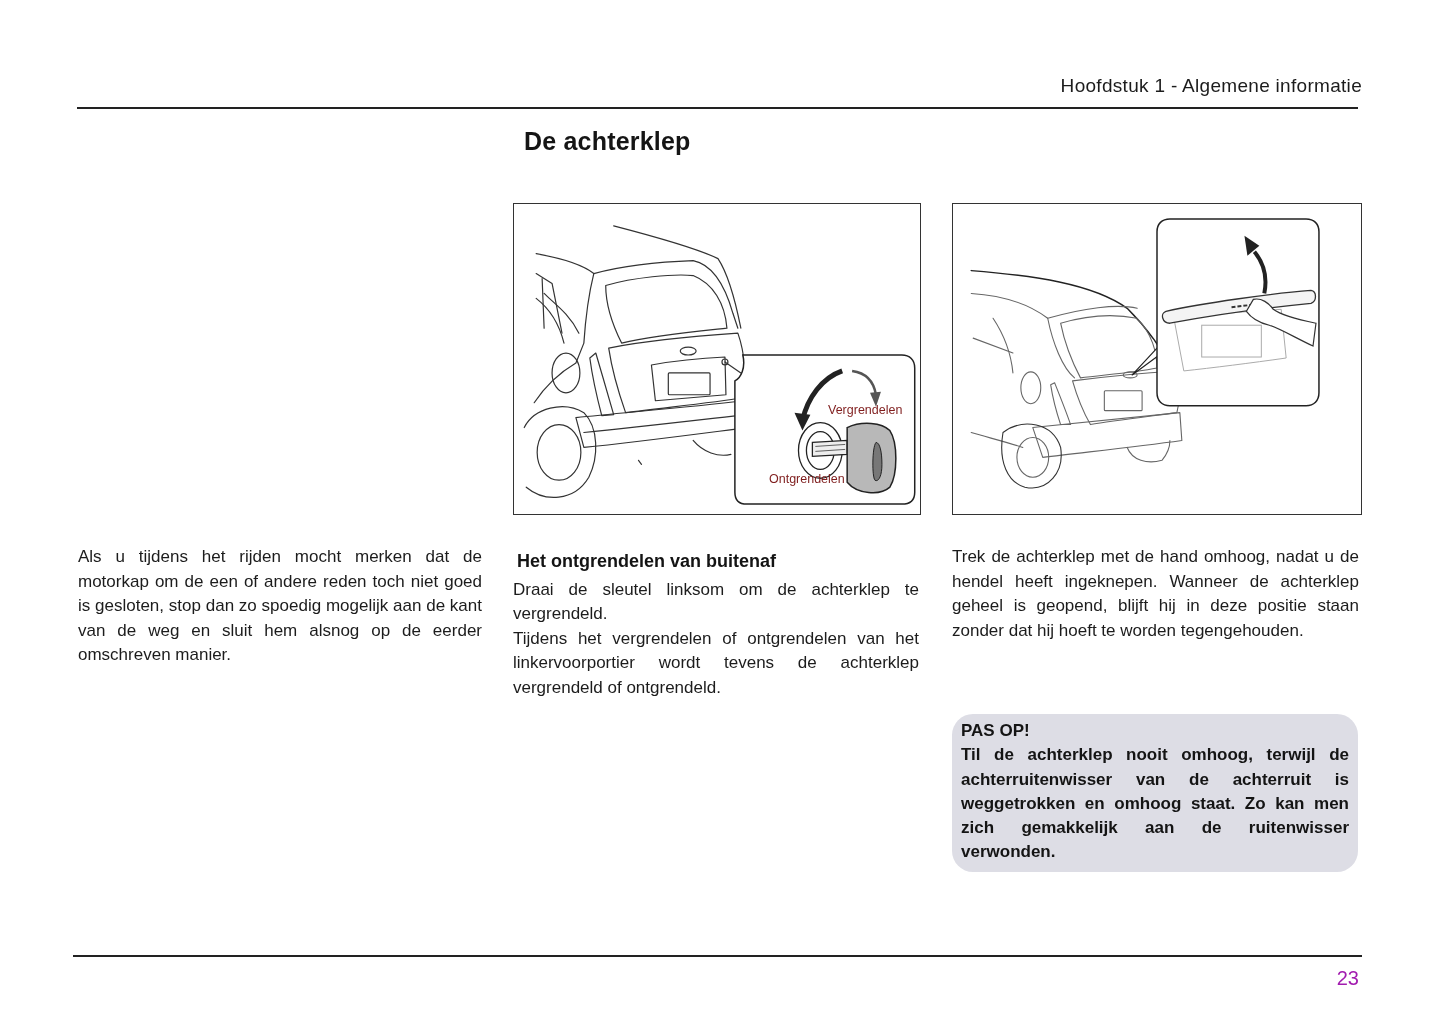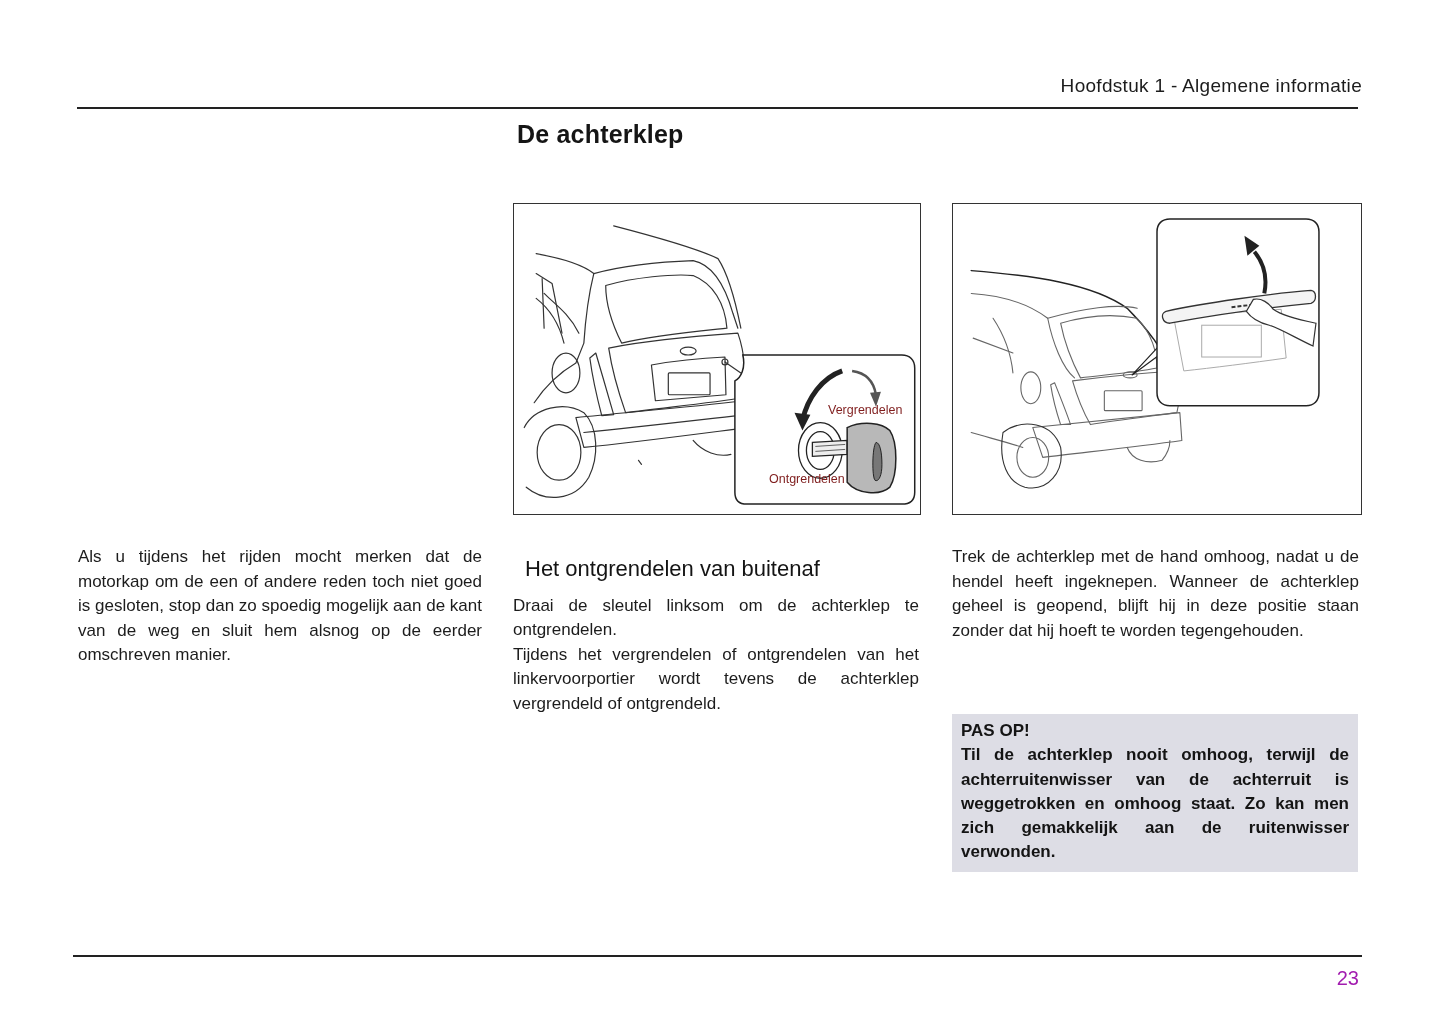--- a/index.html
+++ b/index.html
@@ -33,21 +33,21 @@
     .rule.bottom { left: 73px; top: 955px; width: 1289px; }
 
     .page-title {
       position: absolute;
       left: 513px;
       top: 116px;
       font-size: 25px;
       font-weight: bold;
       color: #151515;
       letter-spacing: 0.2px;
-      margin: 4px;
+      margin: 11px;
     }
 
     .figure {
       position: absolute;
       border: 1.5px solid #333;
       background: #fff;
       box-sizing: border-box;
       overflow: hidden;
     }
     .figure.fig1 { left: 513px; top: 203px; width: 408px; height: 312px; }
@@ -68,23 +68,23 @@
       position: absolute;
       font-size: 17px;
       line-height: 24.5px;
       color: #1c1c1c;
       text-align: justify;
     }
     .col.left { left: 78px; top: 545px; width: 404px; }
     .col.middle { left: 513px; top: 545px; width: 406px; }
     .col.right { left: 952px; top: 545px; width: 407px; }
     .col h2 {
-      font-size: 22px;
-      font-weight: normal;
-      margin: 12px;
+      font-size: 18px;
+      font-weight: bold;
+      margin: 4px;
       line-height: 24.5px;
       color: #141414;
     }
     .col p {
       margin: 0;
     }
 
     .warning {
       position: absolute;
       left: 952px;
@@ -92,20 +92,21 @@
       width: 406px;
       height: 158px;
       background: #dddde5;
       box-sizing: border-box;
       padding: 5px 9px 4px 9px;
       font-weight: bold;
       font-size: 17px;
       line-height: 24.3px;
       color: #141414;
       text-align: justify;
+      border-radius: 21px;
     }
     .warning .warning-title { display: block; }
 
     .page-number {
       position: absolute;
       right: 86px;
       top: 967px;
       font-size: 20px;
       color: #a21caf;
     }
@@ -246,21 +247,21 @@
     </g>
   </svg>
 </div>
 
 <div class="col left">
   <p>Als u tijdens het rijden mocht merken dat de motorkap om de een of andere reden toch niet goed is gesloten, stop dan zo spoedig mogelijk aan de kant van de weg en sluit hem alsnog op de eerder omschreven manier.</p>
 </div>
 
 <div class="col middle">
   <h2>Het ontgrendelen van buitenaf</h2>
-  <p>Draai de sleutel linksom om de achterklep te ontgrendelen.</p>
+  <p>Draai de sleutel linksom om de achterklep te vergrendeld.</p>
   <p>Tijdens het vergrendelen of ontgrendelen van het linkervoorportier wordt tevens de achterklep vergrendeld of ontgrendeld.</p>
 </div>
 
 <div class="col right">
   <p>Trek de achterklep met de hand omhoog, nadat u de hendel heeft ingeknepen. Wanneer de achterklep geheel is geopend, blijft hij in deze positie staan zonder dat hij hoeft te worden tegengehouden.</p>
 </div>
 
 <div class="warning">
   <span class="warning-title">PAS OP!</span>
   <span>Til de achterklep nooit omhoog, terwijl de achterruitenwisser van de achterruit is weggetrokken en omhoog staat. Zo kan men zich gemakkelijk aan de ruitenwisser verwonden.</span>

